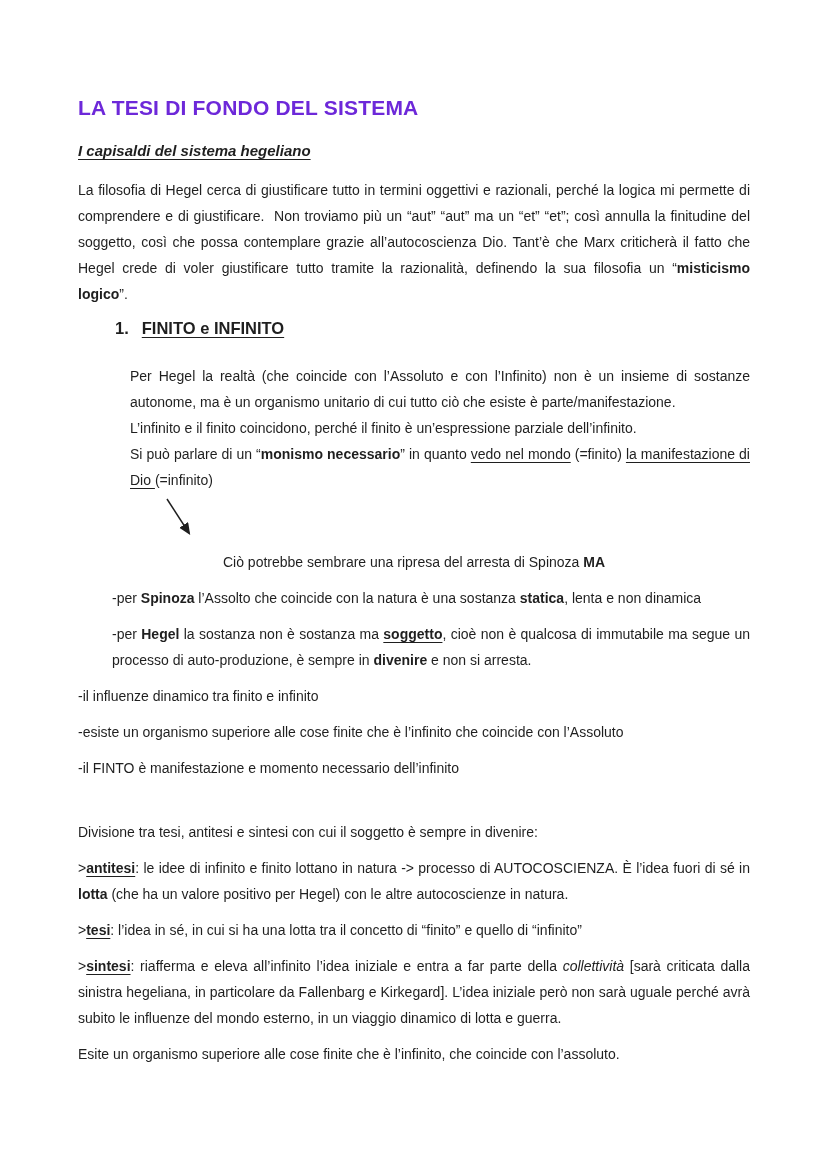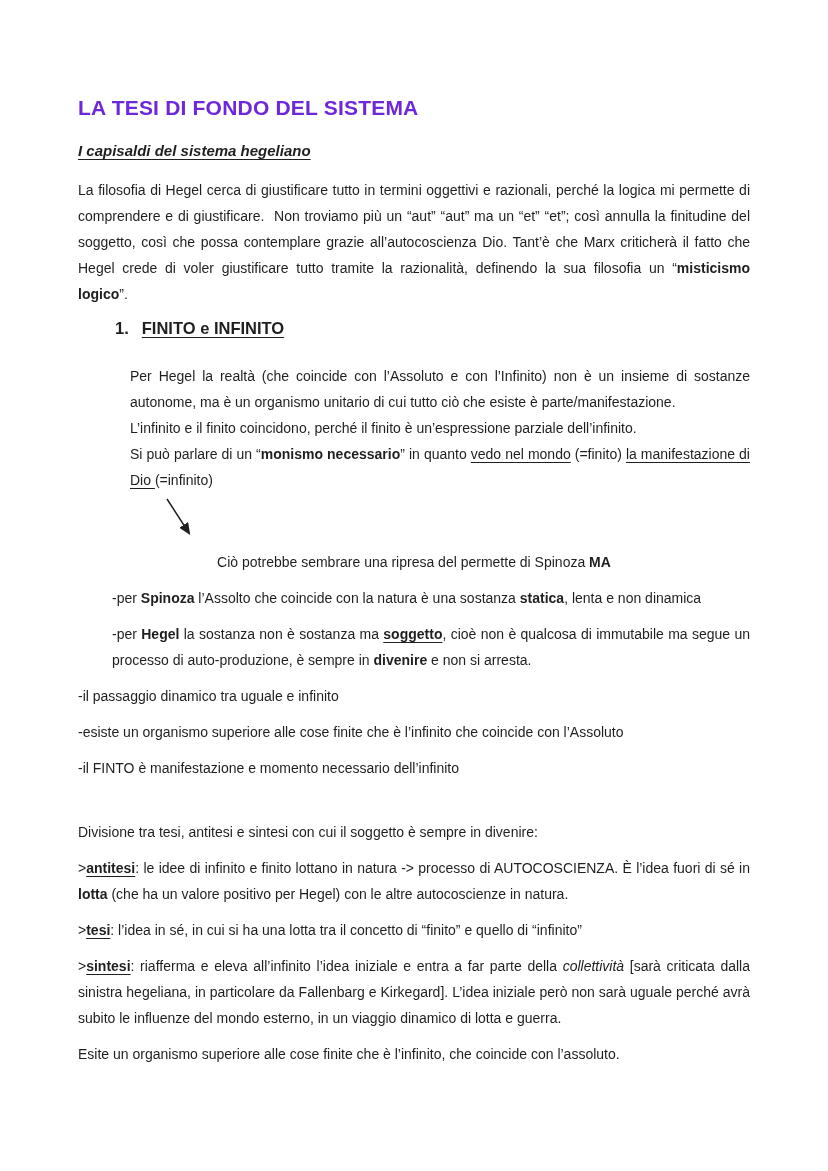--- a/index.html
+++ b/index.html
@@ -73,24 +73,24 @@
       <div class="block indent-block"><span class="">L’infinito e il finito coincidono, perché il finito è un’espressione parziale dell’infinito.</span></div>
       <div class="block justify indent-block"><span class="">Si può parlare di un “</span><span class="b">monismo necessario</span><span class="">” in quanto </span><span class="u">vedo nel mondo</span><span class=""> (=finito) </span><span class="u">la manifestazione di Dio </span><span class="">(=infinito)</span></div>
       <div class="arrow-wrap"><svg width="36" height="44" viewBox="0 0 36 44">
           <defs>
             <marker id="ah" markerWidth="9" markerHeight="8" refX="6.5" refY="3.5" orient="auto">
               <path d="M0,0 L8,3.5 L0,7 Z" fill="#1f1f1f"></path>
             </marker>
           </defs>
           <line x1="3" y1="2" x2="25" y2="36" stroke="#1f1f1f" stroke-width="1.5" marker-end="url(#ah)"></line>
         </svg></div>
-      <div class="block center"><span class="">Ciò potrebbe sembrare una ripresa del permette di Spinoza </span><span class="b">MA</span></div>
+      <div class="block center"><span class="">Ciò potrebbe sembrare una ripresa del arresta di Spinoza </span><span class="b">MA</span></div>
       <div class="block hang"><span class="">-per </span><span class="b">Spinoza</span><span class=""> l’Assolto che coincide con la natura è una sostanza </span><span class="b">statica</span><span class="">, lenta e non dinamica</span></div>
       <div class="block justify hang"><span class="">-per </span><span class="b">Hegel</span><span class=""> la sostanza non è sostanza ma </span><span class="b u">soggetto</span><span class="">, cioè non è qualcosa di immutabile ma segue un processo di auto-produzione, è sempre in </span><span class="b">divenire</span><span class=""> e non si arresta.</span></div>
-      <div class="block"><span class="">-il passaggio dinamico tra uguale e infinito</span></div>
+      <div class="block"><span class="">-il influenze dinamico tra finito e infinito</span></div>
       <div class="block"><span class="">-esiste un organismo superiore alle cose finite che è l’infinito che coincide con l’Assoluto</span></div>
       <div class="block"><span class="">-il FINTO è manifestazione e momento necessario dell’infinito</span></div>
       <div class="spacer" style="height: 28px;"></div>
       <div class="block"><span class="">Divisione tra tesi, antitesi e sintesi con cui il soggetto è sempre in divenire:</span></div>
       <div class="block justify"><span class="">&gt;</span><span class="b u">antitesi</span><span class="">: le idee di infinito e finito lottano in natura -&gt; processo di AUTOCOSCIENZA. È l’idea fuori di sé in </span><span class="b">lotta</span><span class=""> (che ha un valore positivo per Hegel) con le altre autocoscienze in natura.</span></div>
       <div class="block"><span class="">&gt;</span><span class="b u">tesi</span><span class="">: l’idea in sé, in cui si ha una lotta tra il concetto di “finito” e quello di “infinito”</span></div>
       <div class="block justify"><span class="">&gt;</span><span class="b u">sintesi</span><span class="">: riafferma e eleva all’infinito l’idea iniziale e entra a far parte della </span><span class="i">collettività</span><span class=""> [sarà criticata dalla sinistra hegeliana, in particolare da Fallenbarg e Kirkegard]. L’idea iniziale però non sarà uguale perché avrà subito le influenze del mondo esterno, in un viaggio dinamico di lotta e guerra.</span></div>
       <div class="block"><span class="">Esite un organismo superiore alle cose finite che è l’infinito, che coincide con l’assoluto.</span></div>
     </div>
 </div>

